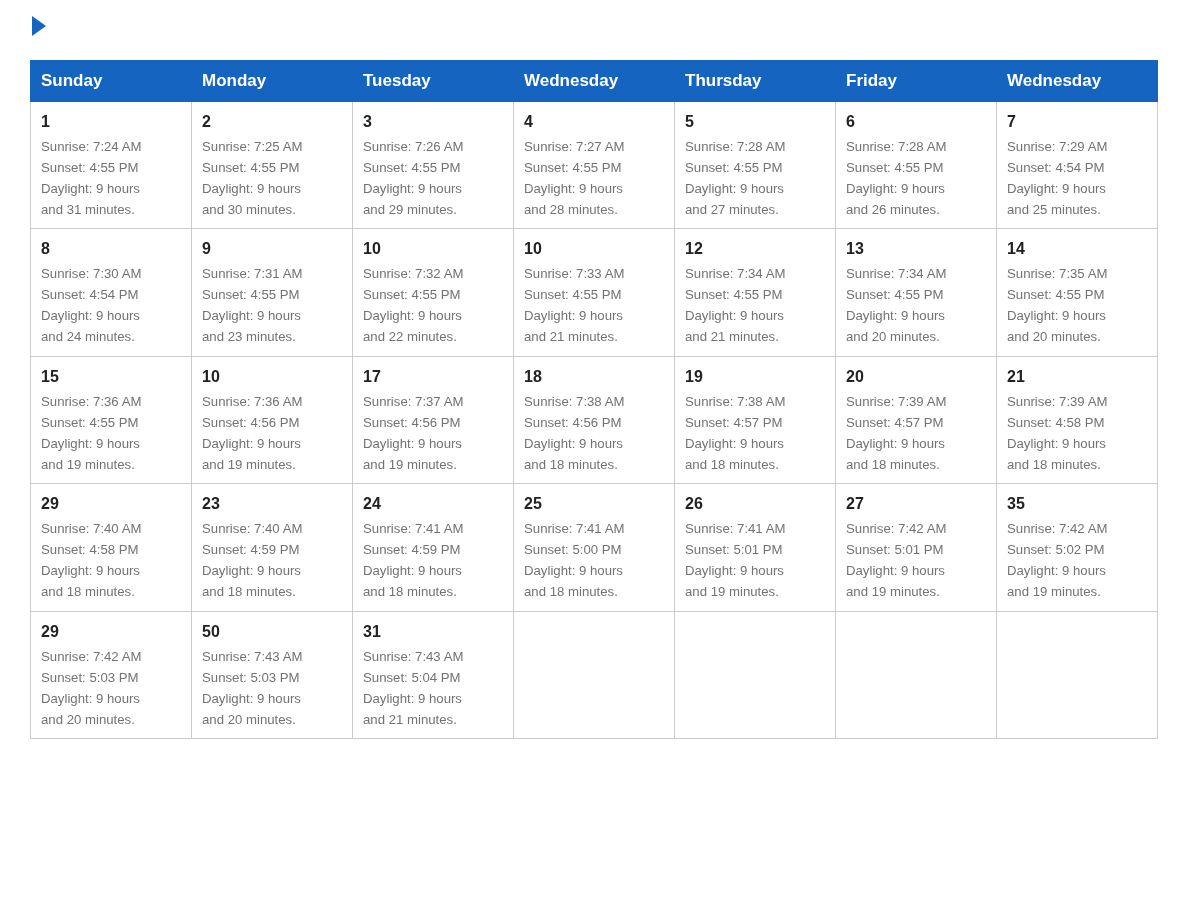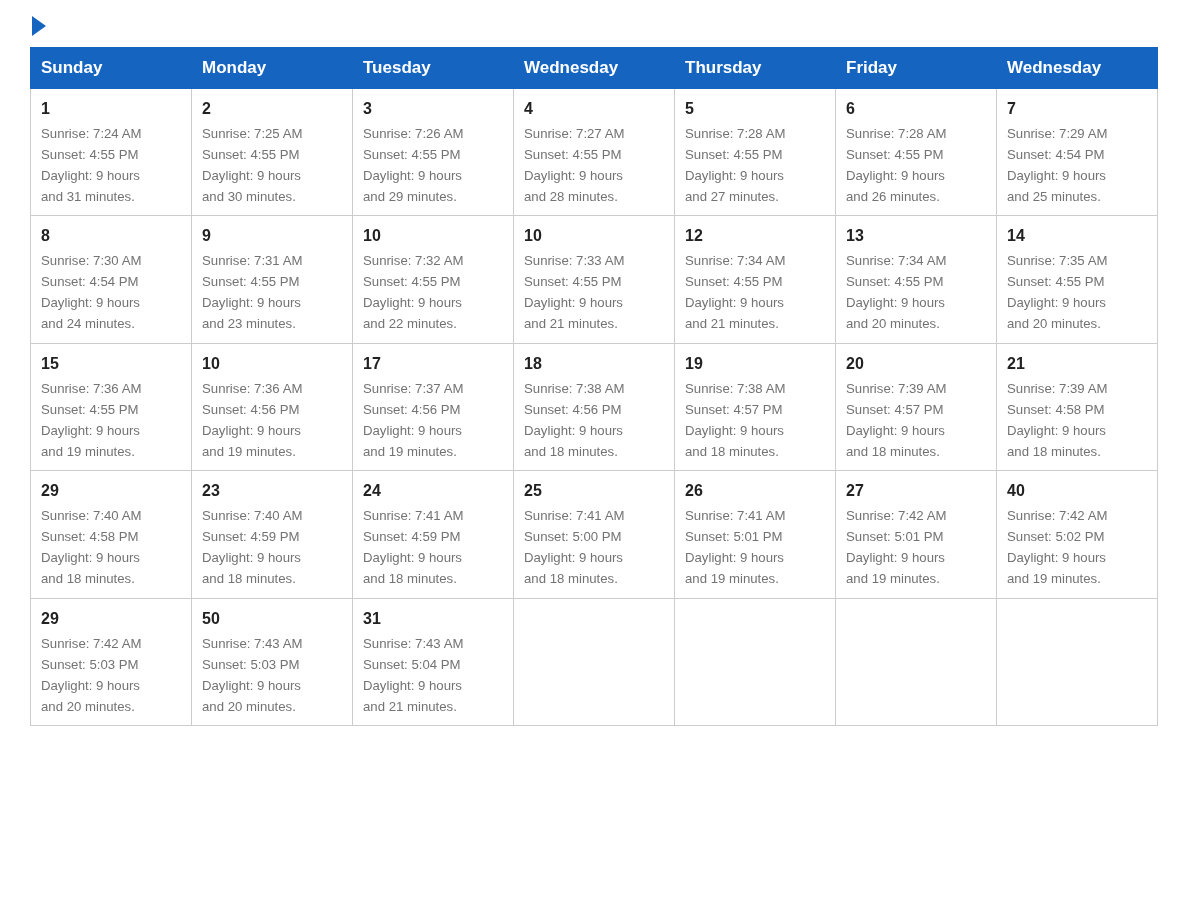--- a/index.html
+++ b/index.html
@@ -45,21 +45,21 @@
       line-height: 1.1;
     }
     .location-subtitle {
       font-size: 20px;
       color: #444;
       margin-top: 4px;
     }
     .calendar-table {
       width: 100%;
       border-collapse: collapse;
-      margin-top: 13px;
+      margin-top: 26px;
     }
     .calendar-table thead th {
       background-color: #1565c0;
       color: #fff;
       font-size: 17px;
       font-weight: bold;
       padding: 10px 10px;
       text-align: left;
       border: 1px solid #1565c0;
     }
@@ -242,21 +242,21 @@
       </td>
         <td>
         <span class="day-number">26</span>
         <span class="day-info">Sunrise: 7:41 AM<br>Sunset: 5:01 PM<br>Daylight: 9 hours<br>and 19 minutes.</span>
       </td>
         <td>
         <span class="day-number">27</span>
         <span class="day-info">Sunrise: 7:42 AM<br>Sunset: 5:01 PM<br>Daylight: 9 hours<br>and 19 minutes.</span>
       </td>
         <td>
-        <span class="day-number">40</span>
+        <span class="day-number">35</span>
         <span class="day-info">Sunrise: 7:42 AM<br>Sunset: 5:02 PM<br>Daylight: 9 hours<br>and 19 minutes.</span>
       </td>
       </tr>
       <tr>
         <td>
         <span class="day-number">29</span>
         <span class="day-info">Sunrise: 7:42 AM<br>Sunset: 5:03 PM<br>Daylight: 9 hours<br>and 20 minutes.</span>
       </td>
         <td>
         <span class="day-number">50</span>

